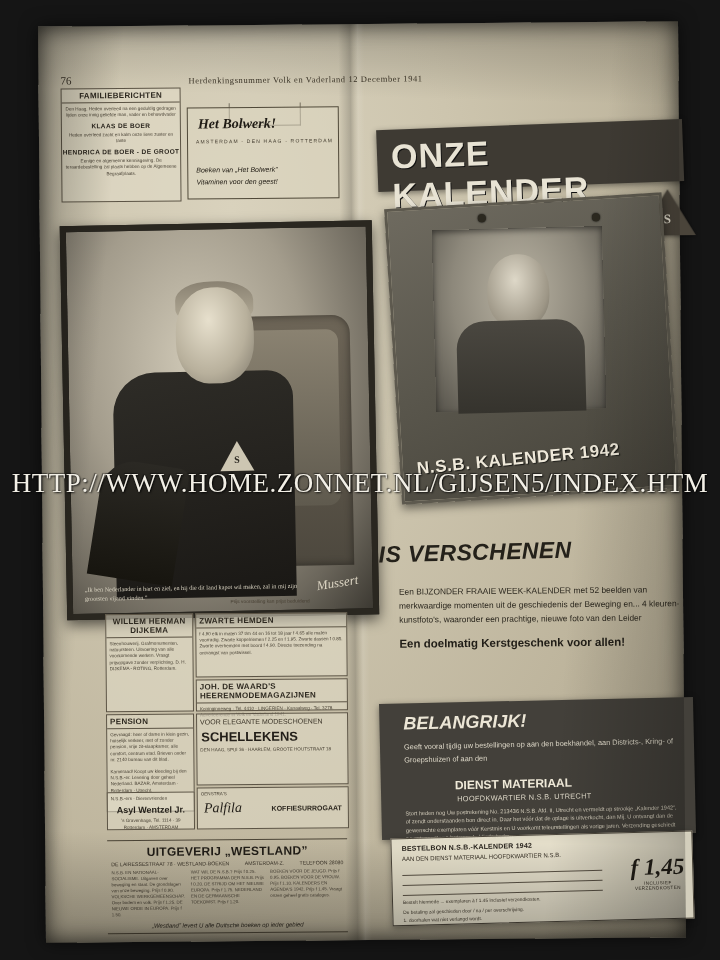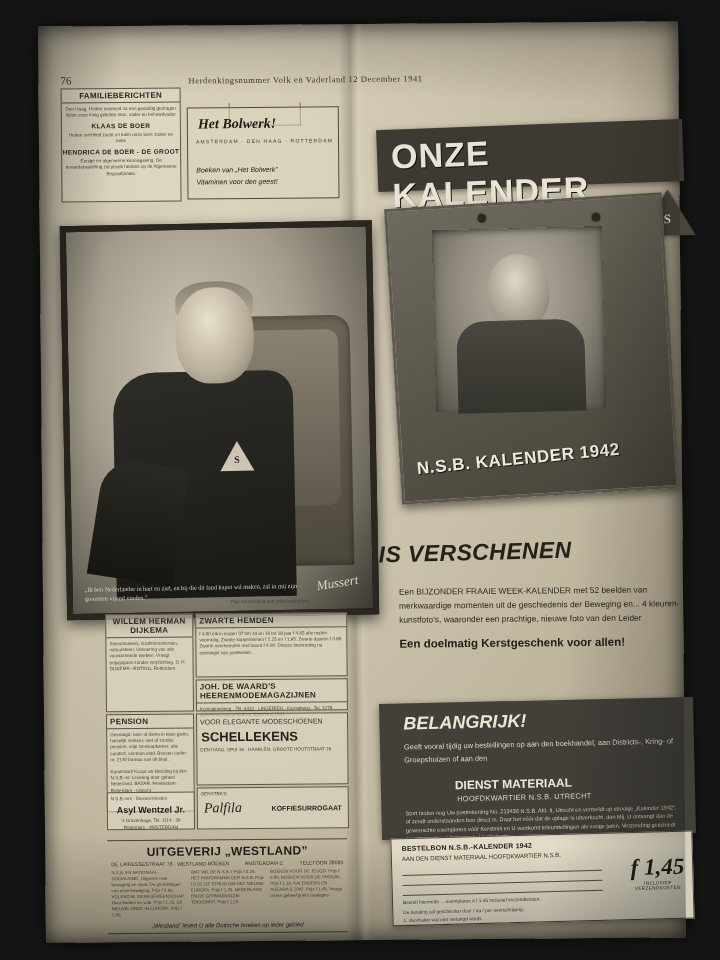--- a/index.html
+++ b/index.html
@@ -290,13 +290,14 @@
       <div class="cols">
         <div>N.S.B. EN NATIONAAL-SOCIALISME. Uitgaven over beweging en staat. De grondslagen van onze beweging. Prijs f 0.90. VOLKSCHE WERKGEMEENSCHAP. Over bodem en volk. Prijs f 1.25. DE NIEUWE ORDE IN EUROPA. Prijs f 1.50.</div>
         <div>WAT WIL DE N.S.B.? Prijs f 0.25. HET PROGRAMMA DER N.S.B. Prijs f 0.20. DE STRIJD OM HET NIEUWE EUROPA. Prijs f 1.75. NEDERLAND EN DE GERMAANSCHE TOEKOMST. Prijs f 1.20.</div>
         <div>BOEKEN VOOR DE JEUGD. Prijs f 0.95. BOEKEN VOOR DE VROUW. Prijs f 1.10. KALENDERS EN AGENDA'S 1942. Prijs f 1.45. Vraagt onzen geheel gratis catalogus.</div>
       </div>
       <div class="foot">„Westland” levert U alle Duitsche boeken op ieder gebied</div>
     </div>
 
   </div>
 
+  <div class="wm">HTTP://WWW.HOME.ZONNET.NL/GIJSEN5/INDEX.HTM</div>
 </div>
 
 </body></html>

